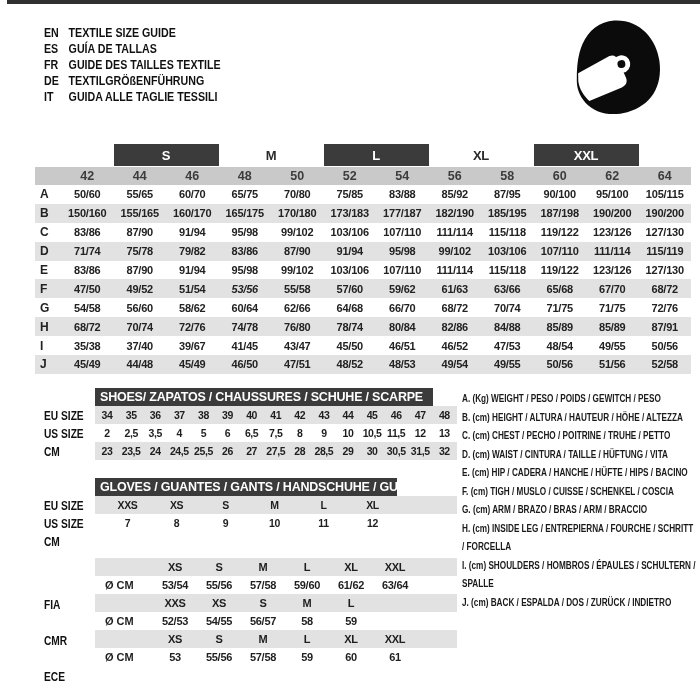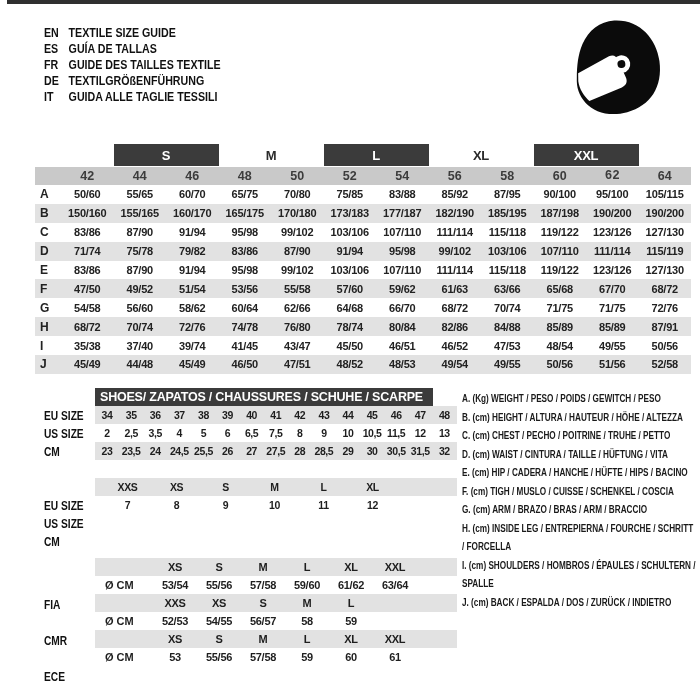--- a/index.html
+++ b/index.html
@@ -101,21 +101,21 @@
       <div class="szc bg-g" style="grid-area: 2 / 2;">42</div>
       <div class="szc bg-g" style="grid-area: 2 / 3;">44</div>
       <div class="szc bg-g" style="grid-area: 2 / 4;">46</div>
       <div class="szc bg-g" style="grid-area: 2 / 5;">48</div>
       <div class="szc bg-g" style="grid-area: 2 / 6;">50</div>
       <div class="szc bg-g" style="grid-area: 2 / 7;">52</div>
       <div class="szc bg-g" style="grid-area: 2 / 8;">54</div>
       <div class="szc bg-g" style="grid-area: 2 / 9;">56</div>
       <div class="szc bg-g" style="grid-area: 2 / 10;">58</div>
       <div class="szc bg-g" style="grid-area: 2 / 11;">60</div>
-      <div class="szc bg-g" style="grid-area: 2 / 12; font-family: Liberation Mono, monospace;">62</div>
+      <div class="szc bg-g" style="grid-area: 2 / 12;">62</div>
       <div class="szc bg-g" style="grid-area: 2 / 13;">64</div>
       <div class="mcell letter" style="grid-area: 3 / 1;">A</div>
       <div class="mcell" style="grid-area: 3 / 2;">50/60</div>
       <div class="mcell" style="grid-area: 3 / 3;">55/65</div>
       <div class="mcell" style="grid-area: 3 / 4;">60/70</div>
       <div class="mcell" style="grid-area: 3 / 5;">65/75</div>
       <div class="mcell" style="grid-area: 3 / 6;">70/80</div>
       <div class="mcell" style="grid-area: 3 / 7;">75/85</div>
       <div class="mcell" style="grid-area: 3 / 8;">83/88</div>
       <div class="mcell" style="grid-area: 3 / 9;">85/92</div>
@@ -172,21 +172,21 @@
       <div class="mcell" style="grid-area: 7 / 8;">107/110</div>
       <div class="mcell" style="grid-area: 7 / 9;">111/114</div>
       <div class="mcell" style="grid-area: 7 / 10;">115/118</div>
       <div class="mcell" style="grid-area: 7 / 11;">119/122</div>
       <div class="mcell" style="grid-area: 7 / 12;">123/126</div>
       <div class="mcell" style="grid-area: 7 / 13;">127/130</div>
       <div class="mcell letter bg-z" style="grid-area: 8 / 1;">F</div>
       <div class="mcell bg-z" style="grid-area: 8 / 2;">47/50</div>
       <div class="mcell bg-z" style="grid-area: 8 / 3;">49/52</div>
       <div class="mcell bg-z" style="grid-area: 8 / 4;">51/54</div>
-      <div class="mcell bg-z" style="grid-area: 8 / 5;">53/56</div>
+      <div class="mcell bg-z" style="grid-area: 8 / 5; font-style: italic;">53/56</div>
       <div class="mcell bg-z" style="grid-area: 8 / 6;">55/58</div>
       <div class="mcell bg-z" style="grid-area: 8 / 7;">57/60</div>
       <div class="mcell bg-z" style="grid-area: 8 / 8;">59/62</div>
       <div class="mcell bg-z" style="grid-area: 8 / 9;">61/63</div>
       <div class="mcell bg-z" style="grid-area: 8 / 10;">63/66</div>
       <div class="mcell bg-z" style="grid-area: 8 / 11;">65/68</div>
       <div class="mcell bg-z" style="grid-area: 8 / 12;">67/70</div>
       <div class="mcell bg-z" style="grid-area: 8 / 13;">68/72</div>
       <div class="mcell letter" style="grid-area: 9 / 1;">G</div>
       <div class="mcell" style="grid-area: 9 / 2;">54/58</div>
@@ -210,21 +210,21 @@
       <div class="mcell bg-z" style="grid-area: 10 / 7;">78/74</div>
       <div class="mcell bg-z" style="grid-area: 10 / 8;">80/84</div>
       <div class="mcell bg-z" style="grid-area: 10 / 9;">82/86</div>
       <div class="mcell bg-z" style="grid-area: 10 / 10;">84/88</div>
       <div class="mcell bg-z" style="grid-area: 10 / 11;">85/89</div>
       <div class="mcell bg-z" style="grid-area: 10 / 12;">85/89</div>
       <div class="mcell bg-z" style="grid-area: 10 / 13;">87/91</div>
       <div class="mcell letter" style="grid-area: 11 / 1;">I</div>
       <div class="mcell" style="grid-area: 11 / 2;">35/38</div>
       <div class="mcell" style="grid-area: 11 / 3;">37/40</div>
-      <div class="mcell" style="grid-area: 11 / 4;">39/74</div>
+      <div class="mcell" style="grid-area: 11 / 4;">39/67</div>
       <div class="mcell" style="grid-area: 11 / 5;">41/45</div>
       <div class="mcell" style="grid-area: 11 / 6;">43/47</div>
       <div class="mcell" style="grid-area: 11 / 7;">45/50</div>
       <div class="mcell" style="grid-area: 11 / 8;">46/51</div>
       <div class="mcell" style="grid-area: 11 / 9;">46/52</div>
       <div class="mcell" style="grid-area: 11 / 10;">47/53</div>
       <div class="mcell" style="grid-area: 11 / 11;">48/54</div>
       <div class="mcell" style="grid-area: 11 / 12;">49/55</div>
       <div class="mcell" style="grid-area: 11 / 13;">50/56</div>
       <div class="mcell letter bg-z" style="grid-area: 12 / 1;">J</div>
@@ -296,20 +296,21 @@
           <span class="shoe-cell">31,5</span>
           <span class="shoe-cell">32</span>
         </div>
       </div>
   </div>
   <div class="rowlabel" style="top:409px;">EU SIZE</div>
   <div class="rowlabel" style="top:427px;">US SIZE</div>
   <div class="rowlabel" style="top:445px;">CM</div>
 
   <div class="subtable st-gloves">
+    <div class="bar bar-gloves">GLOVES / GUANTES / GANTS / HANDSCHUHE / GUANTI</div>
     <div>
         <div class="srow gray glove-row-pad">
           <span class="glove-cell">XXS</span>
           <span class="glove-cell">XS</span>
           <span class="glove-cell">S</span>
           <span class="glove-cell">M</span>
           <span class="glove-cell">L</span>
           <span class="glove-cell">XL</span>
         </div>
         <div class="srow glove-row-pad">

